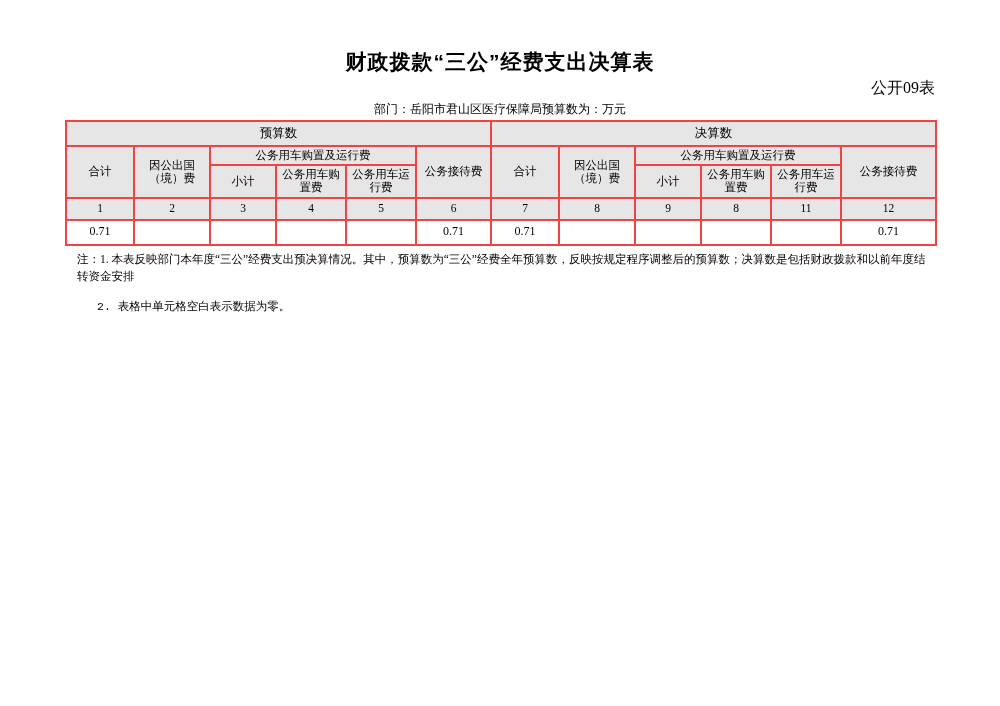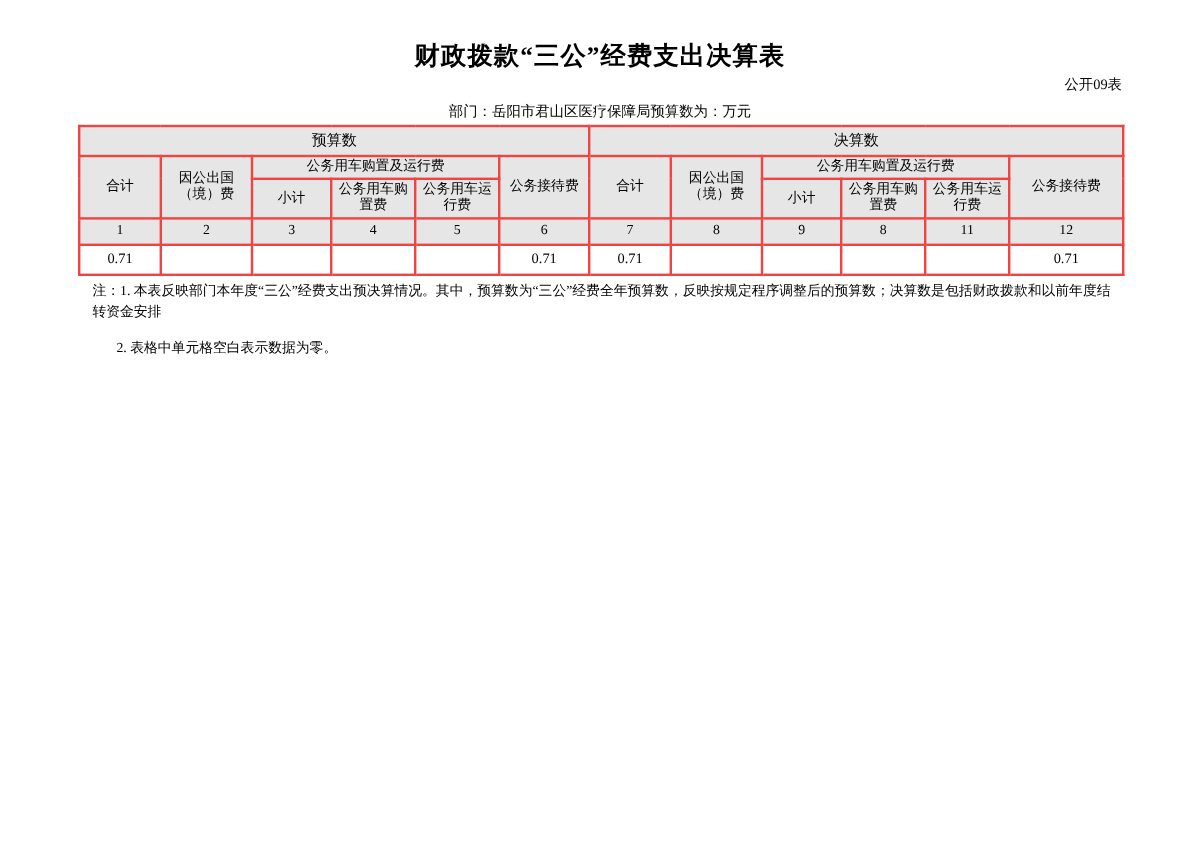--- a/index.html
+++ b/index.html
@@ -18,29 +18,29 @@
     width: 1000px;
     height: 706px;
     position: relative;
     box-sizing: border-box;
   }
   .doc-title {
     text-align: center;
     font-size: 21px;
     font-weight: bold;
     letter-spacing: 1px;
-    margin: 0;
+    margin: 16px;
     padding-top: 32px;
-    font-family: Liberation Serif, serif;
+    font-family: Liberation Sans, sans-serif;
   }
   .sheet-code {
     position: absolute;
     right: 65px;
     top: 62px;
-    font-size: 12px;
+    font-size: 16px;
   }
   .meta-row {
     position: absolute;
     left: 65px;
     right: 65px;
     top: 85px;
     display: flex;
     justify-content: center;
     font-size: 12px;
   }
@@ -92,20 +92,21 @@
     width: 880px;
     font-size: 11.5px;
     line-height: 1.5;
   }
   .notes p {
     margin: 12px;
   }
   .notes .n2 {
     margin-top: 5px;
     text-indent: 20px;
+    font-family: Liberation Mono, monospace;
   }
 </style>
 </head>
 <body>
 
 <div class="page">
 
   <div class="doc-title">财政拨款“三公”经费支出决算表</div>
 
   <div class="sheet-code">公开09表</div>

